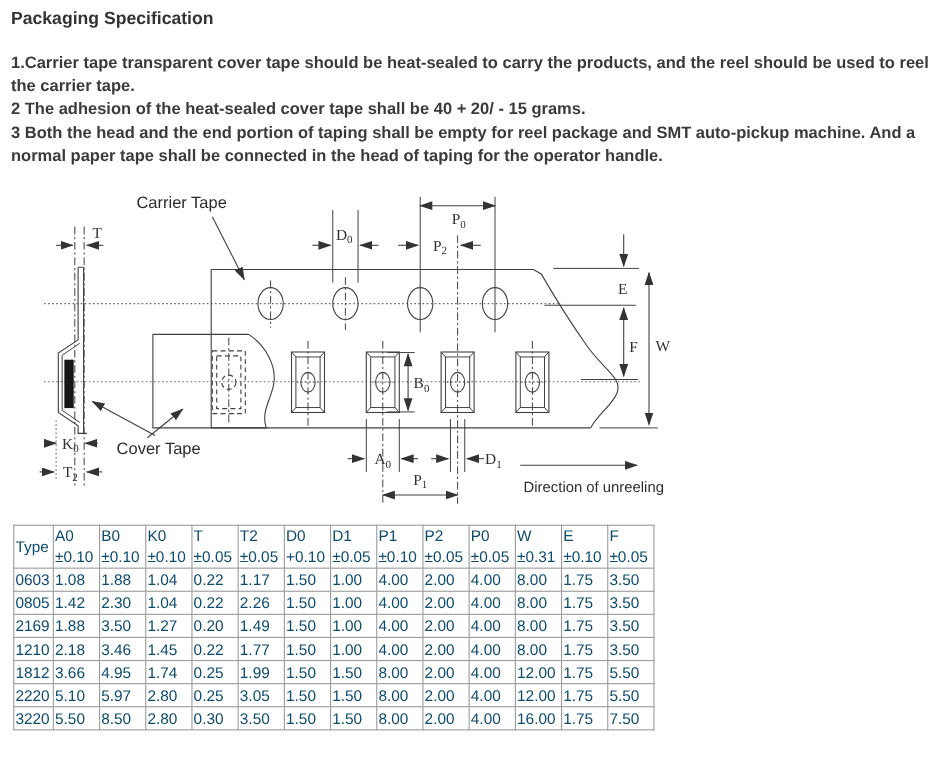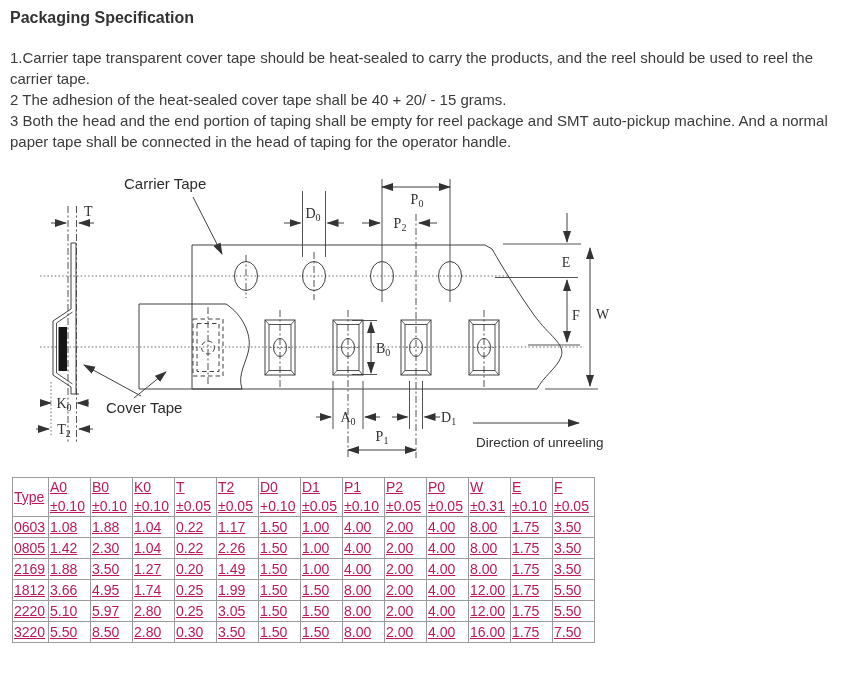--- a/index.html
+++ b/index.html
@@ -1,32 +1,32 @@
 <!DOCTYPE html>
 <html><head>
 <meta charset="utf-8">
 <style>
   html,body{margin:0;padding:0;}
   body{width:849px;height:700px;background:#ffffff;position:relative;overflow:hidden;
        font-family:"Liberation Sans",sans-serif;color:#3a3a3a;}
   .title{position:absolute;left:10px;top:9px;font-size:16px;font-weight:bold;color:#333;}
-  .paras{position:absolute;left:10px;top:47px;width:838px;font-size:15px;line-height:21px;color:#3a3a3a;}
+  .paras{position:absolute;left:10px;top:47px;width:838px;font-size:15px;line-height:21px;color:#3a3a3a;font-weight:bold;}
   .paras p{margin:0;}
   .diagram{position:absolute;left:0;top:160px;}
   .ln{stroke:#404040;stroke-width:1;fill:none;}
   .thin{stroke-width:0.9;}
   .dashdot{stroke-dasharray:7,2.5,2,2.5;}
   .dotted{stroke-dasharray:1.5,2.2;stroke:#6a6a6a;}
   .dashed{stroke-dasharray:4.5,3;}
   svg text{font-family:"Liberation Serif",serif;font-size:14px;fill:#2f2f2f;}
   .sub-t{font-size:10px;}
   .ann{font-family:"Liberation Sans",sans-serif;font-size:15px;fill:#2b2b2b;}
   .dir{font-family:"Liberation Sans",sans-serif;font-size:13.5px;}
   .spec-table{position:absolute;left:12px;top:477px;border-collapse:collapse;table-layout:fixed;
-       font-family:"Liberation Sans",sans-serif;font-size:14px;color:#be185d;text-decoration:underline;}
+       font-family:"Liberation Sans",sans-serif;font-size:14px;color:#0c4a6e;}
   .spec-table th,.spec-table td{border:1px solid #9b9b9b;padding:0 1px;font-weight:normal;
        text-align:left;white-space:nowrap;overflow:hidden;}
   .spec-table td{height:20px;}
   .spec-table th{height:38px;vertical-align:top;}
   .spec-table th.type-th{vertical-align:middle;}
   .spec-table th div{line-height:19px;}
 </style>
 </head>
 <body>
 
@@ -322,20 +322,36 @@
         <td>1.50</td>
         <td>1.00</td>
         <td>4.00</td>
         <td>2.00</td>
         <td>4.00</td>
         <td>8.00</td>
         <td>1.75</td>
         <td>3.50</td>
       </tr>
       <tr>
+        <td>1210</td>
+        <td>2.18</td>
+        <td>3.46</td>
+        <td>1.45</td>
+        <td>0.22</td>
+        <td>1.77</td>
+        <td>1.50</td>
+        <td>1.00</td>
+        <td>4.00</td>
+        <td>2.00</td>
+        <td>4.00</td>
+        <td>8.00</td>
+        <td>1.75</td>
+        <td>3.50</td>
+      </tr>
+      <tr>
         <td>1812</td>
         <td>3.66</td>
         <td>4.95</td>
         <td>1.74</td>
         <td>0.25</td>
         <td>1.99</td>
         <td>1.50</td>
         <td>1.50</td>
         <td>8.00</td>
         <td>2.00</td>

